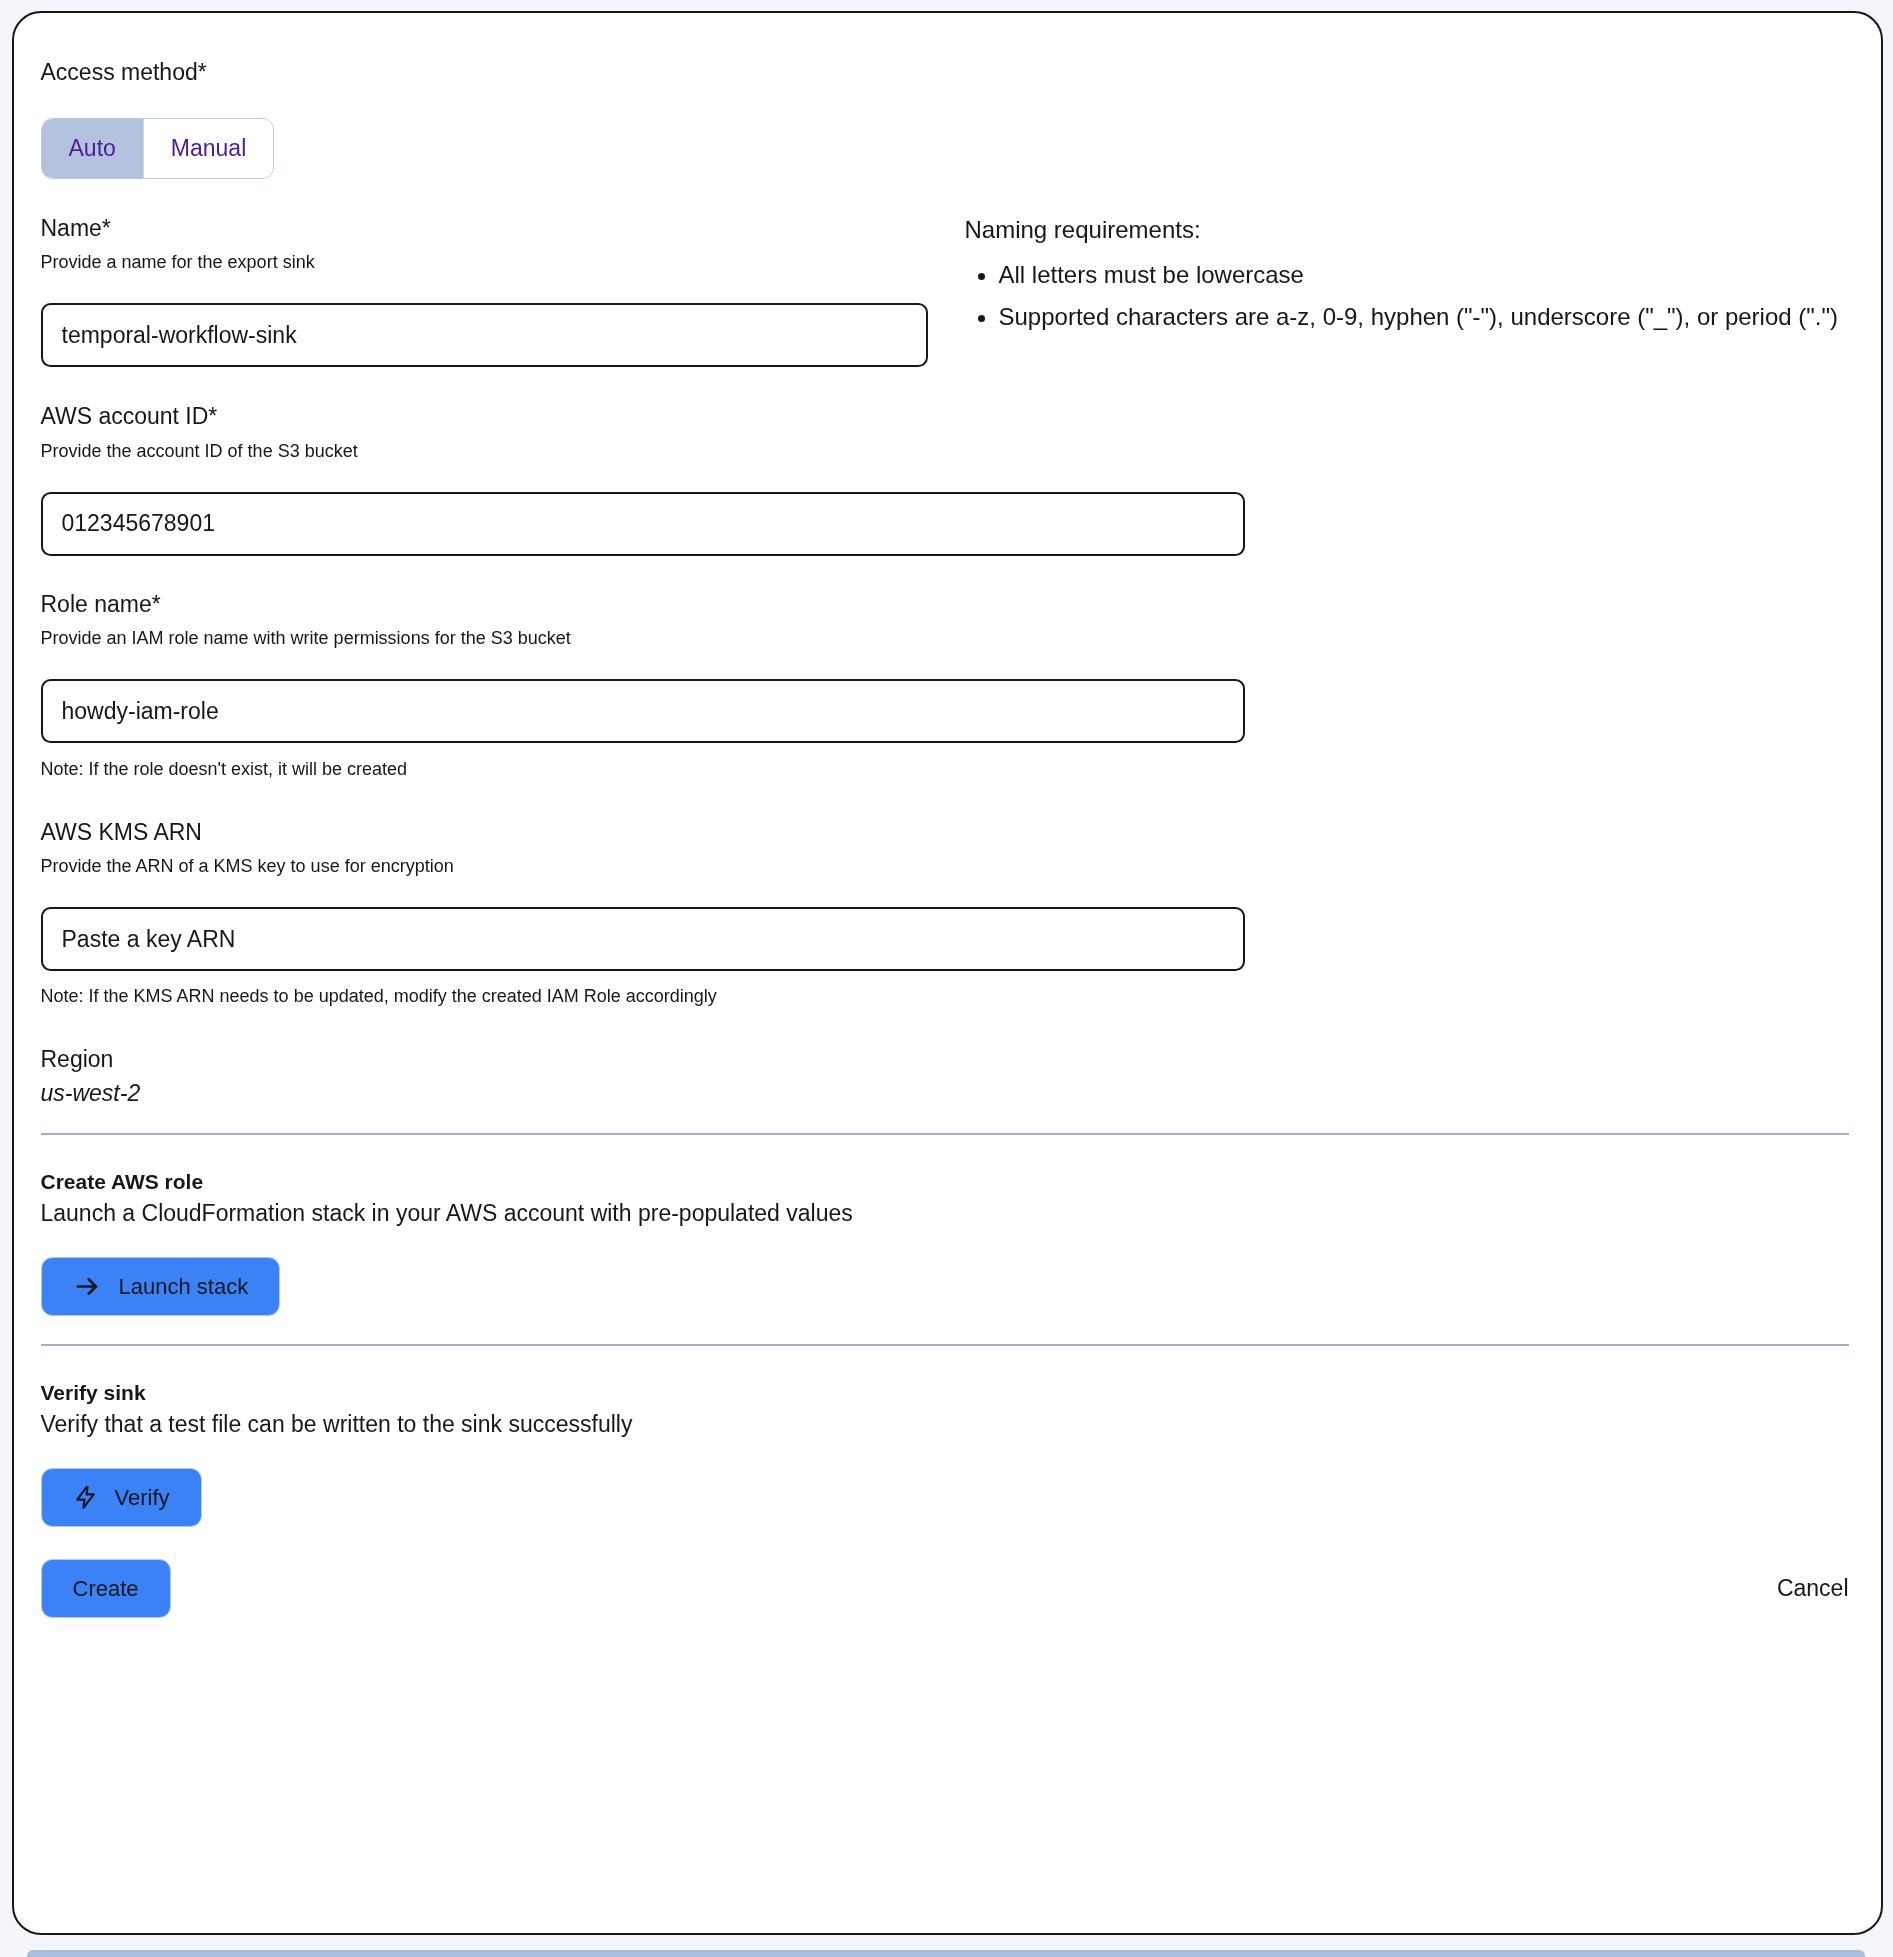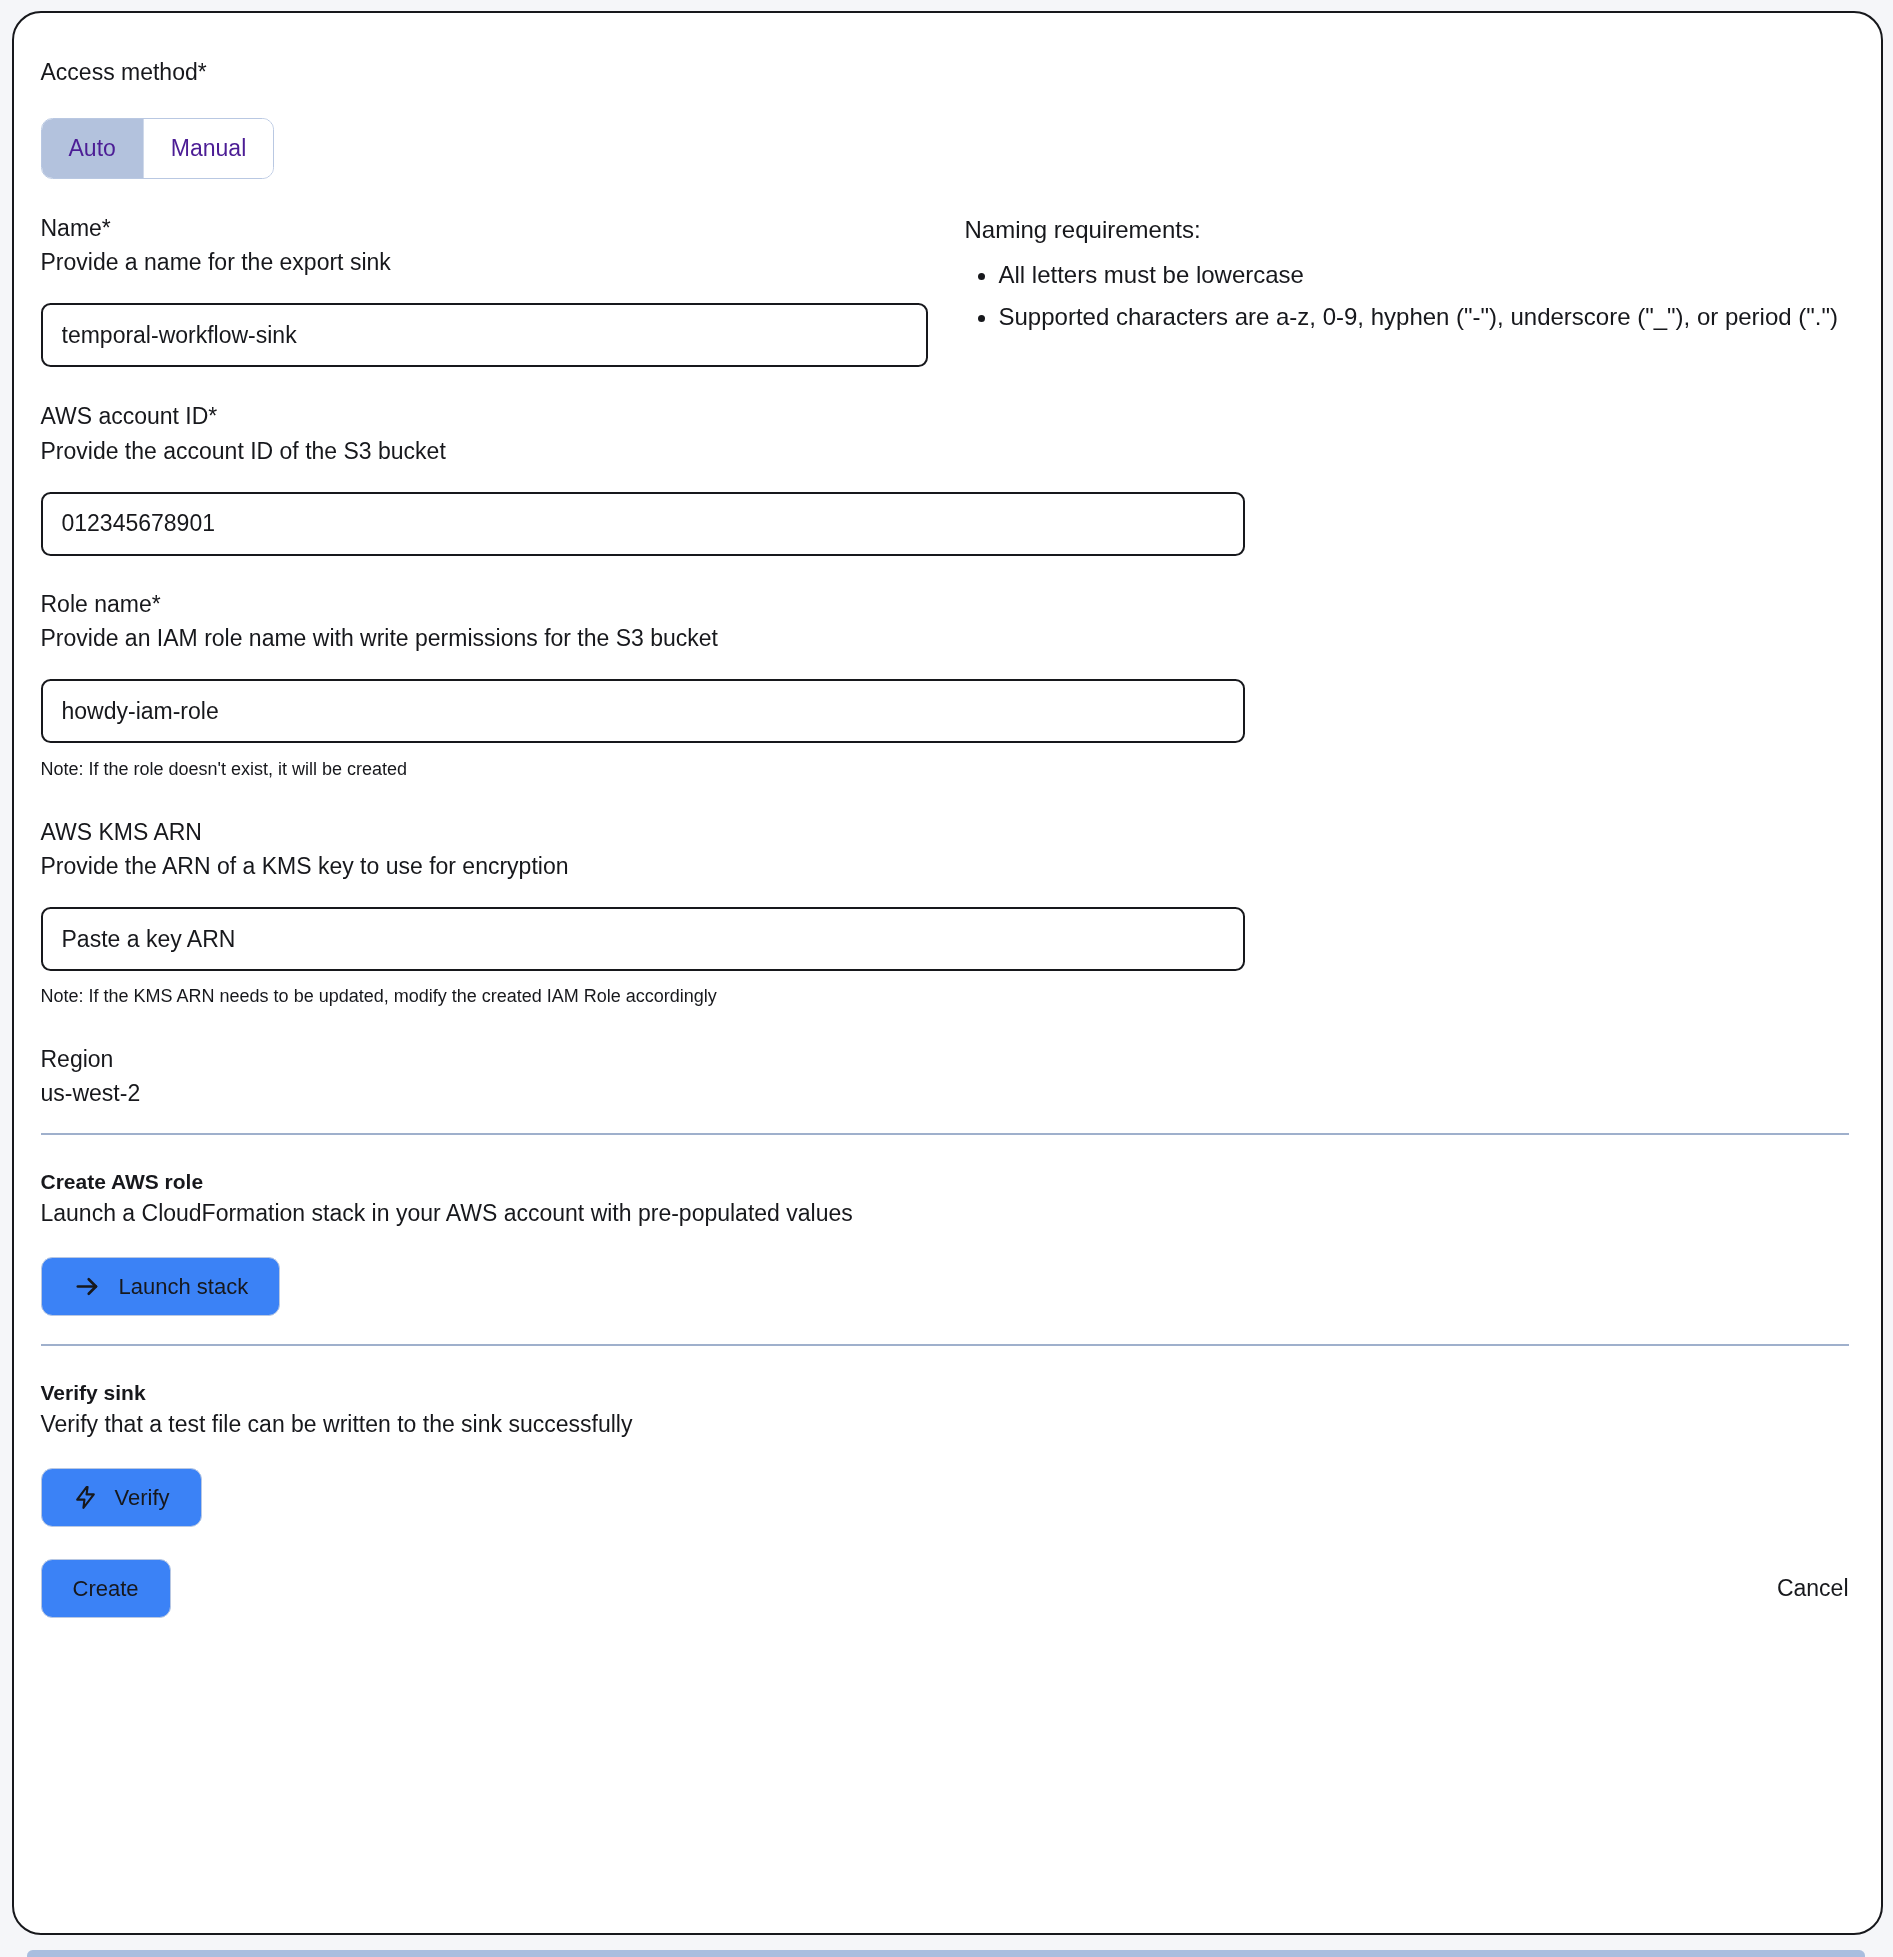--- a/index.html
+++ b/index.html
@@ -14,23 +14,23 @@
     position: absolute;
     left: 11.5px; top: 10.5px;
     width: 1871px; height: 1924px;
     background: #ffffff;
     border: 2.9px solid #17181c;
     border-radius: 29px;
     padding: 46px 32px 0 27px;
     overflow: hidden;
   }
   .label { font-size: 23px; line-height: 27px; }
-  .desc  { font-size: 23px; line-height: 27px; margin-top: 7.6px; }
+  .desc  { font-size: 18px; line-height: 27px; margin-top: 7.6px; }
   .note  { font-size: 18px; line-height: 22px; margin-top: 14.3px; }
-  .value-line { font-size: 23px; line-height: 27px; margin-top: 6.7px; }
+  .value-line { font-size: 23px; line-height: 27px; margin-top: 6.7px; font-style: italic; }
 
   
   .toggle {
     margin-top: 32px;
     display: inline-flex;
     border: 1.9px solid #b9c8e2;
     border-radius: 11.5px;
     overflow: hidden;
     height: 61px;
   }

